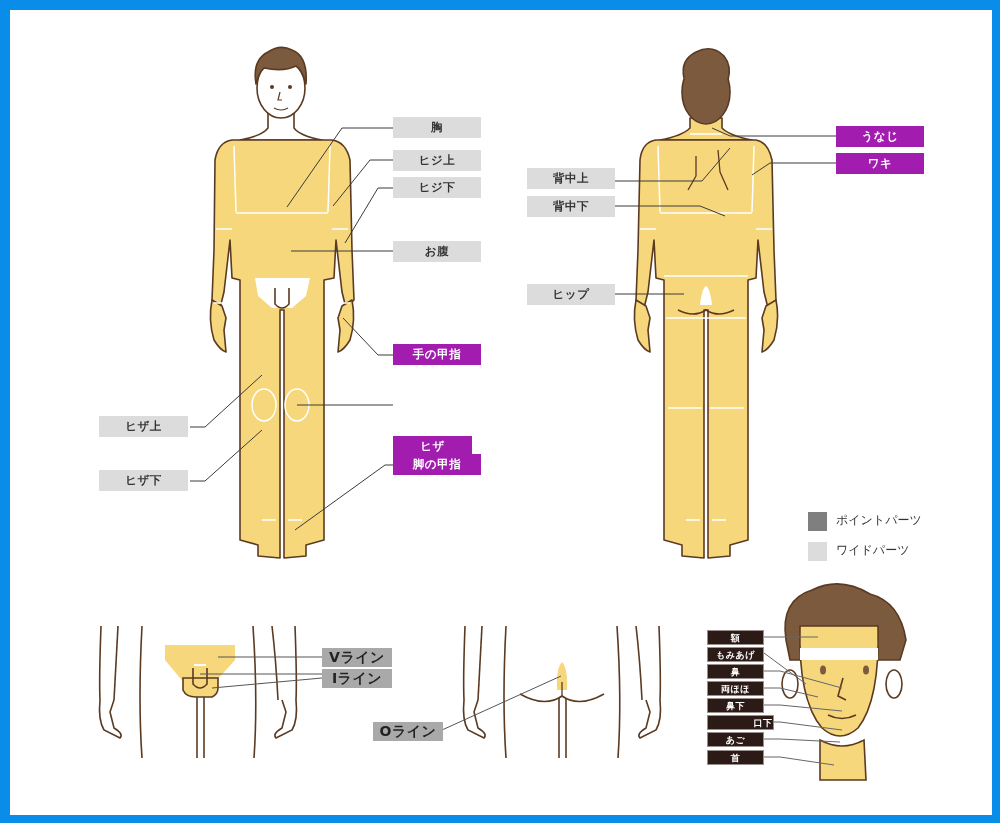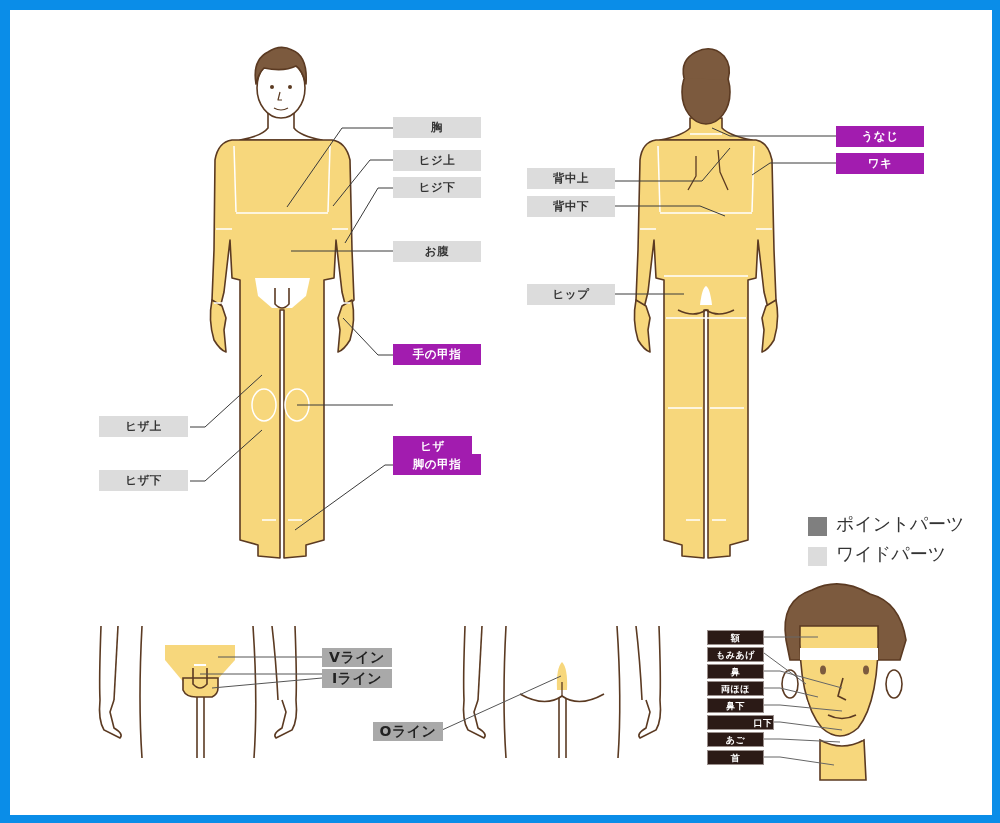--- a/index.html
+++ b/index.html
@@ -4,21 +4,21 @@
 <style>
   html, body { margin: 0; padding: 0; }
   body { width: 1000px; height: 823px; background: #0a8de8; font-family: "DejaVu Sans", "Liberation Sans", sans-serif; position: relative; overflow: hidden; }
   .canvas { position: absolute; left: 10px; top: 10px; width: 982px; height: 805px; background: #ffffff; }
   .figures { position: absolute; left: 0; top: 0; width: 1000px; height: 823px; }
   .label { position: absolute; height: 21px; line-height: 21px; text-align: center; font-size: 11.5px; font-weight: bold; letter-spacing: 0.5px; box-sizing: border-box; }
   .label.wide { background: #dcdcdc; color: #333333; }
   .label.point { background: #a21caf; color: #ffffff; }
   .label.zone { background: #a9a9a9; color: #222222; height: 19px; line-height: 19px; font-size: 14px; }
   .label.face { background: #2b1a16; color: #ffffff; height: 15px; line-height: 15px; font-size: 9px; border: 1px solid #9a8f8c; }
-  .legend-item { position: absolute; display: flex; align-items: flex-end; gap: 9px; font-size: 18px; color: #333333; }
+  .legend-item { position: absolute; display: flex; align-items: flex-start; gap: 9px; font-size: 12px; color: #333333; }
   .legend-swatch { width: 19px; height: 19px; display: inline-block; }
 </style>
 </head>
 <body>
 
 <div class="canvas"></div>
 
 <svg class="figures" viewBox="0 0 1000 823">
 
   <g stroke="#5b3a22" stroke-width="1.6" fill="#f7d77c" stroke-linejoin="round">

